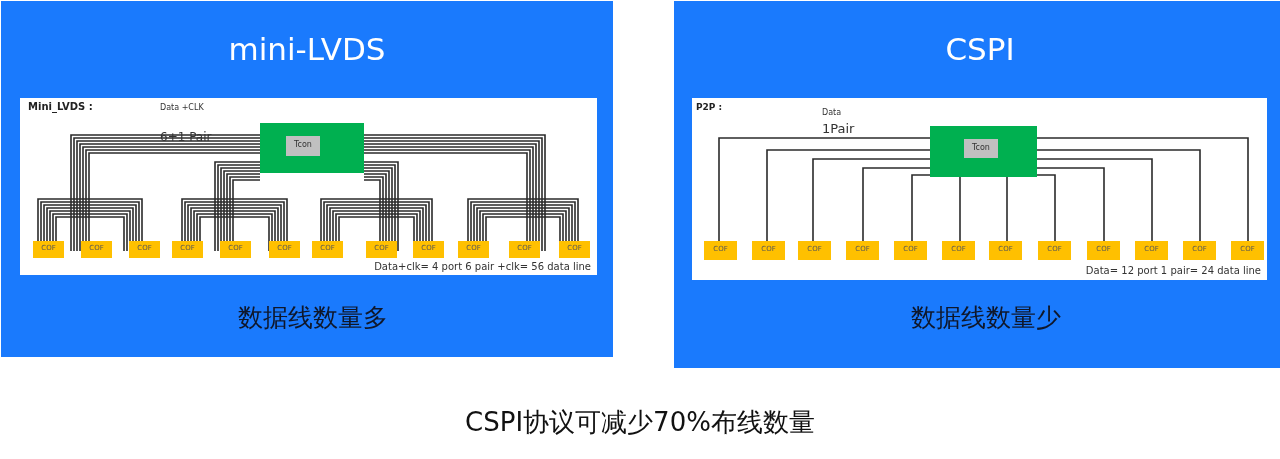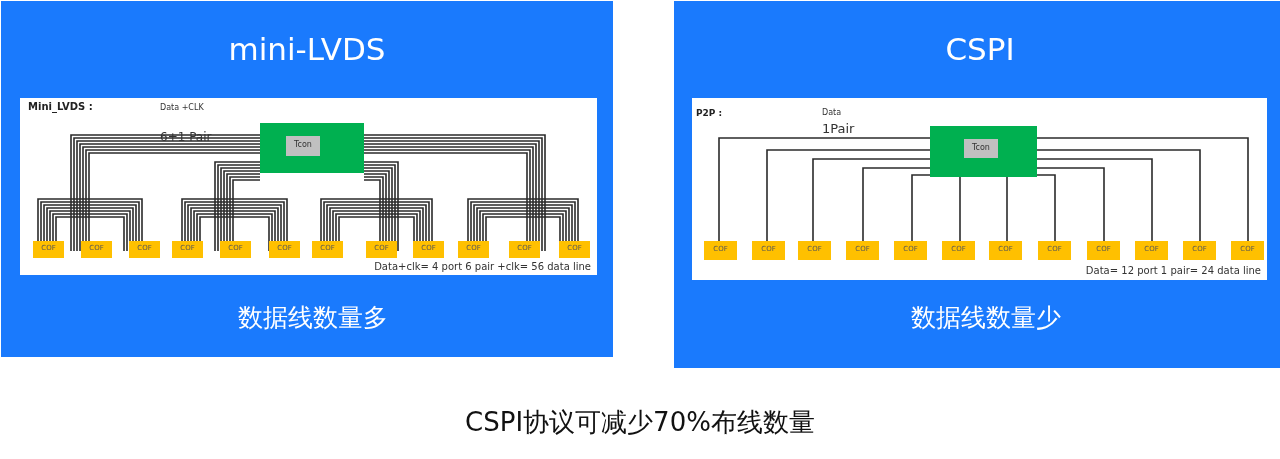--- a/index.html
+++ b/index.html
@@ -1,21 +1,21 @@
 <!DOCTYPE html>
 <html><head>
 <meta charset="utf-8">
 <style>
   html, body { margin: 0; padding: 0; background: #ffffff; }
   body { width: 1280px; height: 459px; position: relative; overflow: hidden; font-family: "DejaVu Sans", "Liberation Sans", sans-serif; }
   .panel { position: absolute; background: #1a7afd; }
   .panel-left { left: 1px; top: 1px; width: 612px; height: 356px; }
   .panel-right { left: 658px; top: 1px; width: 612px; height: 367px; margin-left: 16px; }
   .panel-title { position: absolute; left: 0; right: 0; top: 30px; text-align: center; color: #ffffff; font-size: 31px; letter-spacing: 0px; }
-  .panel-caption { position: absolute; left: 0; right: 0; top: 300px; text-align: center; color: #ffffff; font-size: 25px; padding-left: 12px; }
+  .panel-caption { position: absolute; left: 0; right: 0; top: 300px; text-align: center; color: #0f172a; font-size: 25px; padding-left: 12px; }
   .diagram { position: absolute; background: #ffffff; }
   .diagram-left { left: 19px; top: 97px; width: 577px; height: 177px; }
   .diagram-right { left: 18px; top: 97px; width: 575px; height: 182px; }
   .diagram svg { position: absolute; left: 0; top: 0; }
   .footer-text { position: absolute; left: 0; right: 0; top: 405px; text-align: center; font-size: 26px; color: #111111; }
 </style>
 </head>
 <body>
 
 <div class="panel panel-left">
@@ -185,21 +185,21 @@
         <rect x="250" y="143" width="33" height="19"></rect>
         <rect x="297" y="143" width="33" height="19"></rect>
         <rect x="346" y="143" width="33" height="19"></rect>
         <rect x="395" y="143" width="33" height="19"></rect>
         <rect x="443" y="143" width="33" height="19"></rect>
         <rect x="491" y="143" width="33" height="19"></rect>
         <rect x="539" y="143" width="33" height="19"></rect>
       </g>
     </svg>
 
-    <div style="position:absolute;left:4px;top:10px;font-size:9px;font-weight:bold;color:#222;">P2P :</div>
+    <div style="position:absolute;left:4px;top:4px;font-size:9px;font-weight:bold;color:#222;">P2P :</div>
     <div style="position:absolute;left:130px;top:10px;font-size:8px;color:#333;">Data</div>
     <div style="position:absolute;left:130px;top:23px;font-size:13px;color:#333;">1Pair</div>
     <div style="position:absolute;left:272px;top:45px;width:34px;text-align:center;font-size:8px;color:#333;">Tcon</div>
 
     <div>
       <span style="position:absolute;left:12px;top:147px;width:33px;text-align:center;font-size:7px;color:#555;">COF</span>
       <span style="position:absolute;left:60px;top:147px;width:33px;text-align:center;font-size:7px;color:#555;">COF</span>
       <span style="position:absolute;left:106px;top:147px;width:33px;text-align:center;font-size:7px;color:#555;">COF</span>
       <span style="position:absolute;left:154px;top:147px;width:33px;text-align:center;font-size:7px;color:#555;">COF</span>
       <span style="position:absolute;left:202px;top:147px;width:33px;text-align:center;font-size:7px;color:#555;">COF</span>

